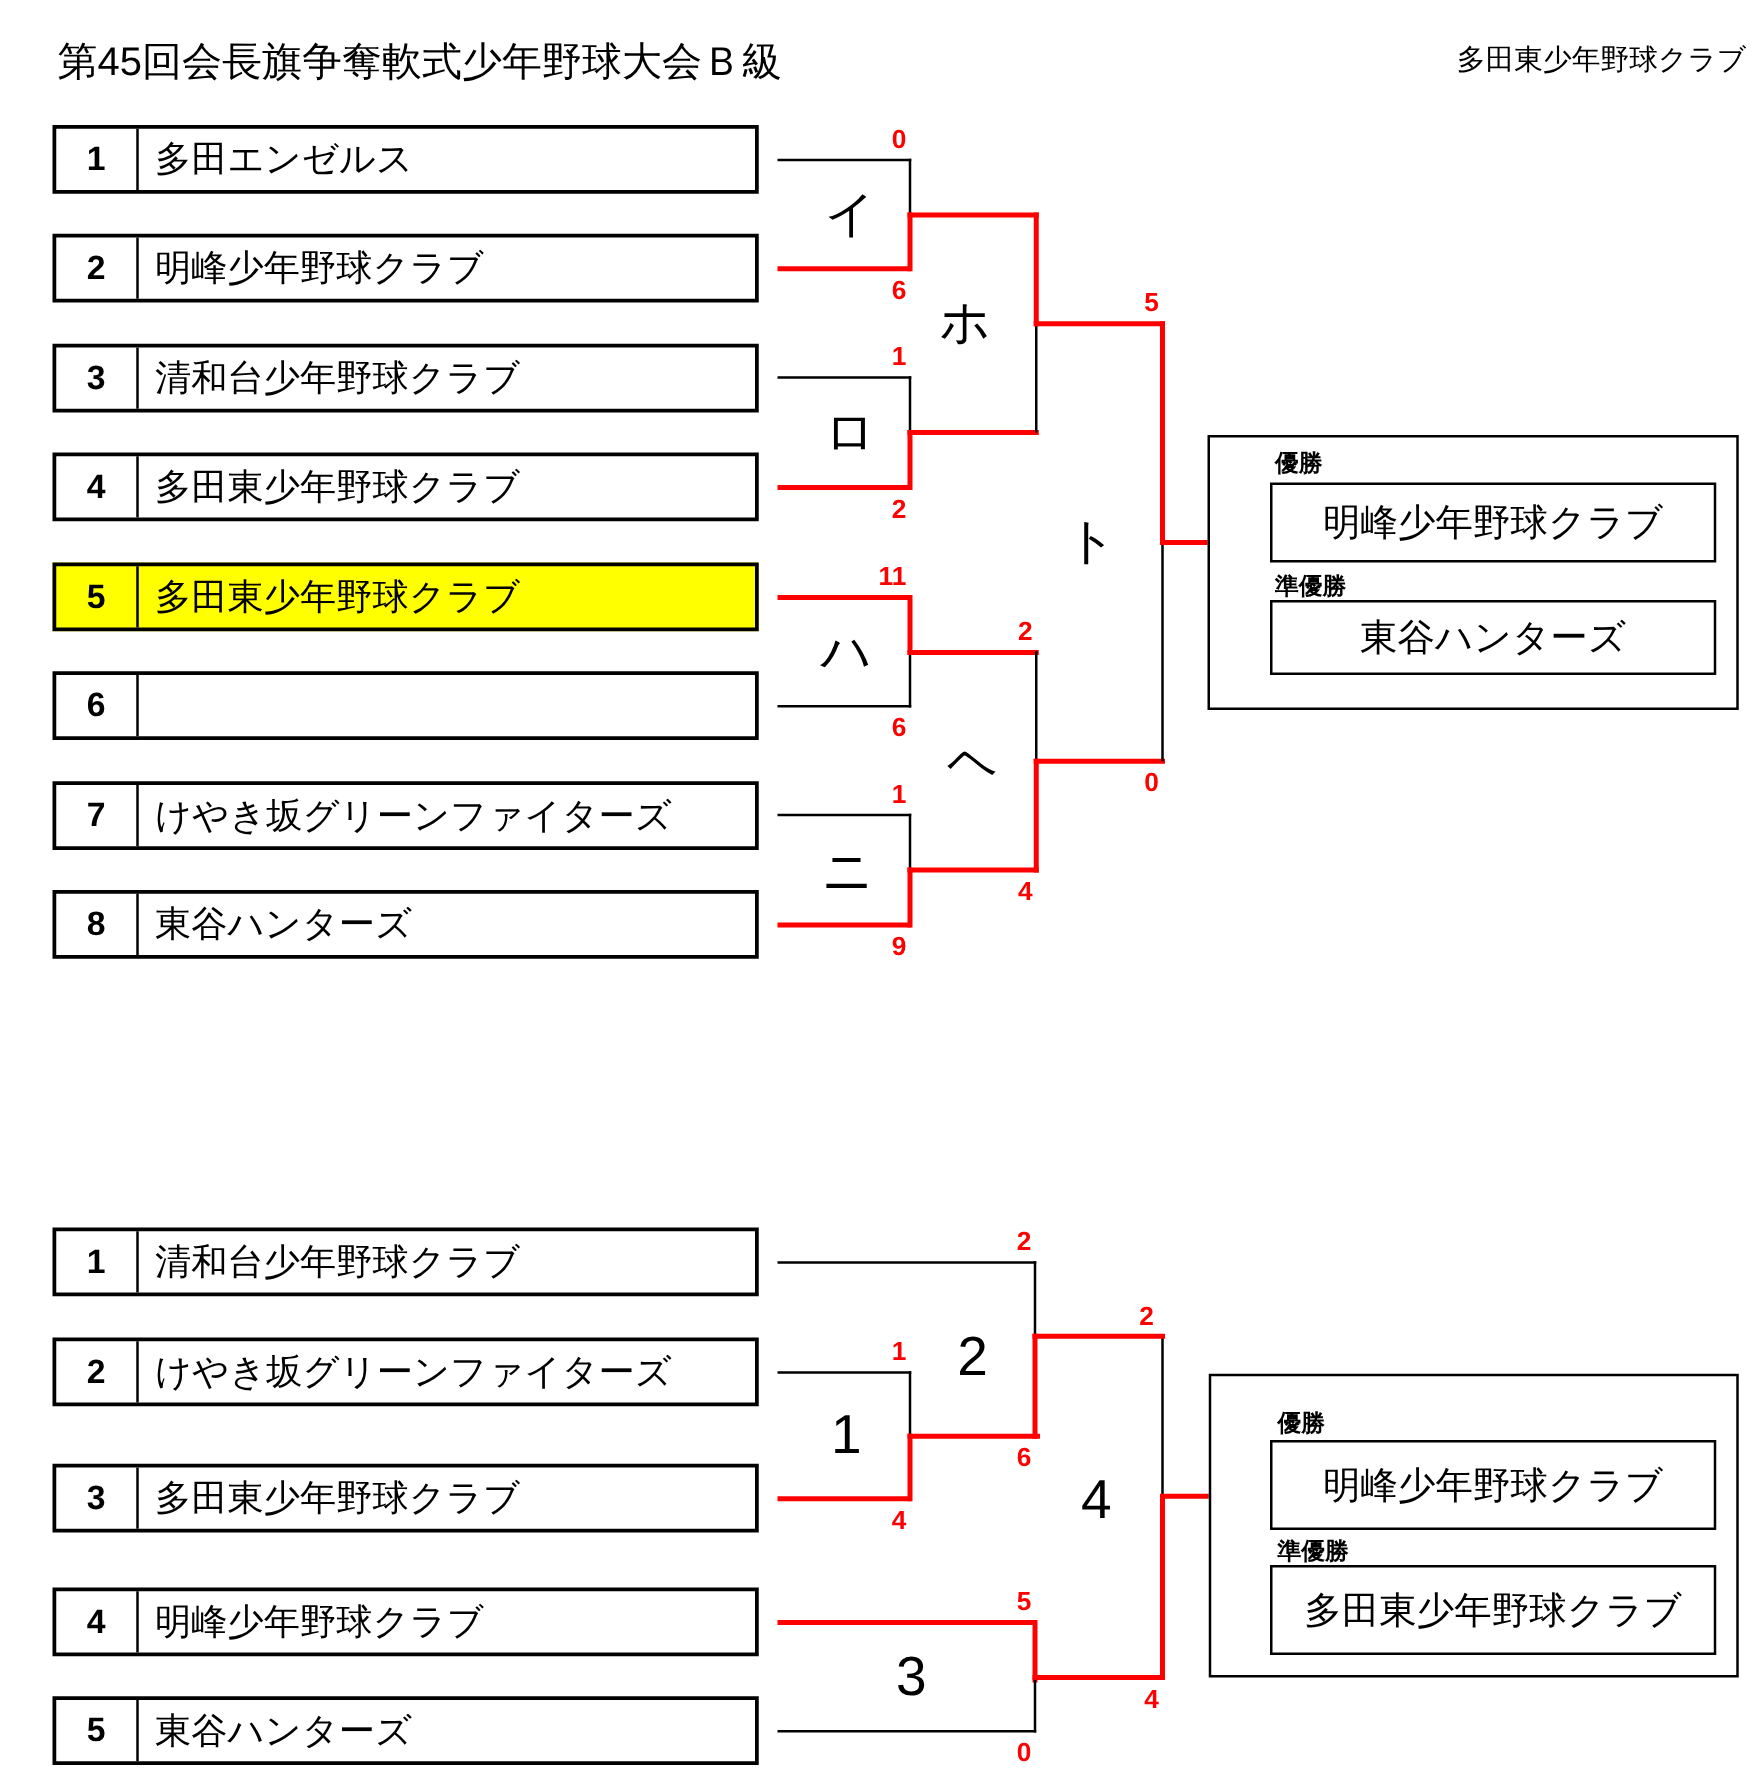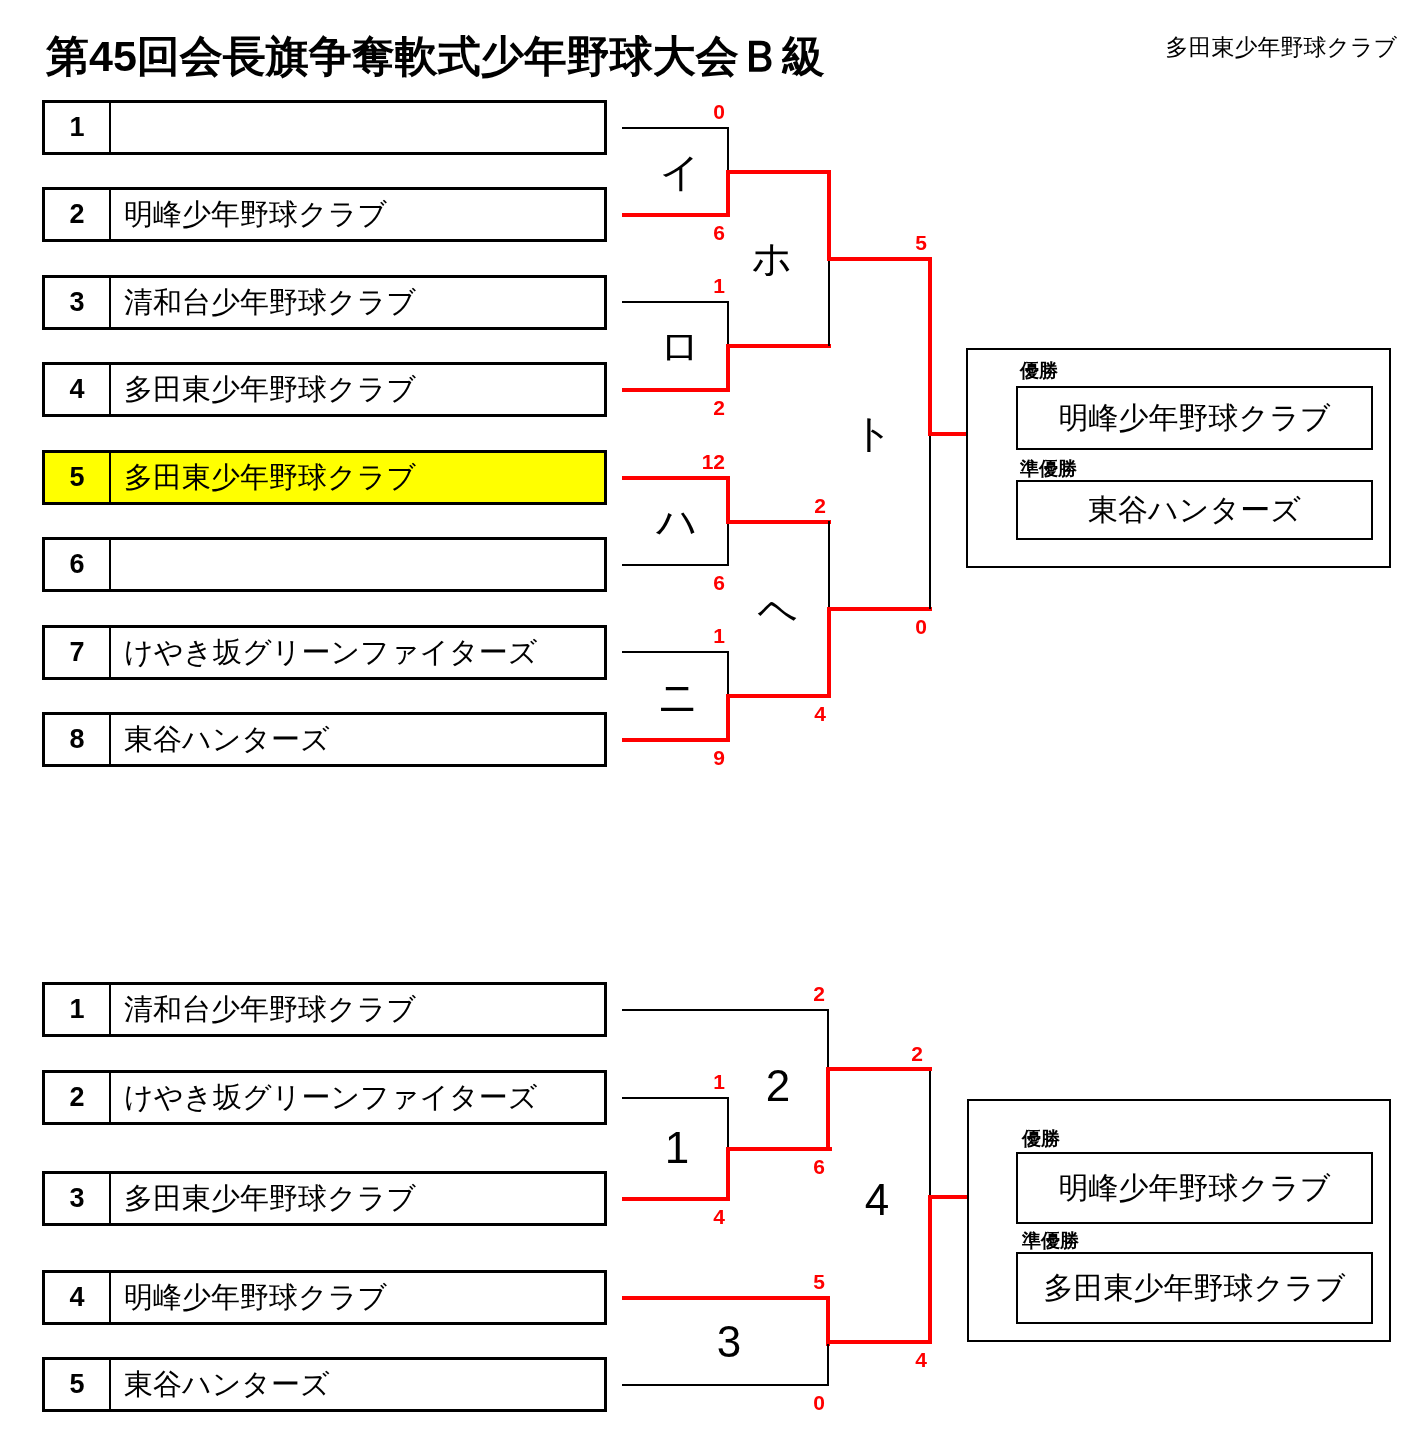--- a/index.html
+++ b/index.html
@@ -6,21 +6,21 @@
     --line:#000000;
     --win:#ff0000;
     --score:#ff0000;
     --highlight:#ffff00;
   }
   html,body{margin:0;padding:0;background:#fff;}
   .canvas{
     position:relative;width:1409px;height:1431px;background:#ffffff;
     font-family:"Liberation Sans","DejaVu Sans",sans-serif;color:#000;overflow:hidden;
   }
-  .title{position:absolute;font-weight:bold;font-size:43px;white-space:nowrap;letter-spacing:0px;}
+  .title{position:absolute;font-weight:normal;font-size:32px;white-space:nowrap;letter-spacing:0px;}
   .org{position:absolute;font-size:23px;white-space:nowrap;}
   .tbox{
     position:absolute;left:42px;width:565px;height:55px;border:3px solid #000;
     box-sizing:border-box;display:flex;background:#fff;
   }
   .tbox.hl-row{background:var(--highlight);}
   .tnum{
     width:64px;border-right:2px solid #000;display:flex;align-items:center;
     justify-content:center;font-weight:bold;font-size:27px;flex:none;
   }
@@ -49,20 +49,21 @@
 </head>
 <body>
 
 <div class="canvas">
 
   <div class="title" style="left:46px;top:28px;">第45回会長旗争奪軟式少年野球大会Ｂ級</div>
   <div class="org" style="right:12px;top:32px;">多田東少年野球クラブ</div>
 
   <div class="tbox" style="top:100px;">
     <div class="tnum">1</div>
+    <div class="tname">多田エンゼルス</div>
   </div>
   <div class="tbox" style="top:187px;">
     <div class="tnum">2</div>
     <div class="tname">明峰少年野球クラブ</div>
   </div>
   <div class="tbox" style="top:275px;">
     <div class="tnum">3</div>
     <div class="tname">清和台少年野球クラブ</div>
   </div>
   <div class="tbox" style="top:362px;">
@@ -125,21 +126,21 @@
   <div class="glabel" style="left:677px;top:521px;">ハ</div>
   <div class="glabel" style="left:678px;top:697px;">ニ</div>
   <div class="glabel" style="left:772px;top:258px;">ホ</div>
   <div class="glabel" style="left:778px;top:610px;">ヘ</div>
   <div class="glabel" style="left:873px;top:433px;">ト</div>
 
   <div class="score" style="left:699px;top:101px;">0</div>
   <div class="score" style="left:699px;top:222px;">6</div>
   <div class="score" style="left:699px;top:275px;">1</div>
   <div class="score" style="left:699px;top:397px;">2</div>
-  <div class="score" style="left:699px;top:451px;">12</div>
+  <div class="score" style="left:699px;top:451px;">11</div>
   <div class="score" style="left:699px;top:572px;">6</div>
   <div class="score" style="left:699px;top:625px;">1</div>
   <div class="score" style="left:699px;top:747px;">9</div>
   <div class="score" style="left:800px;top:495px;">2</div>
   <div class="score" style="left:800px;top:703px;">4</div>
   <div class="score" style="left:901px;top:232px;">5</div>
   <div class="score" style="left:901px;top:616px;">0</div>
 
   <div class="rbox" style="left:966px;top:348px;width:425px;height:220px;"></div>
   <div class="rlabel" style="left:1020px;top:358px;">優勝</div>

